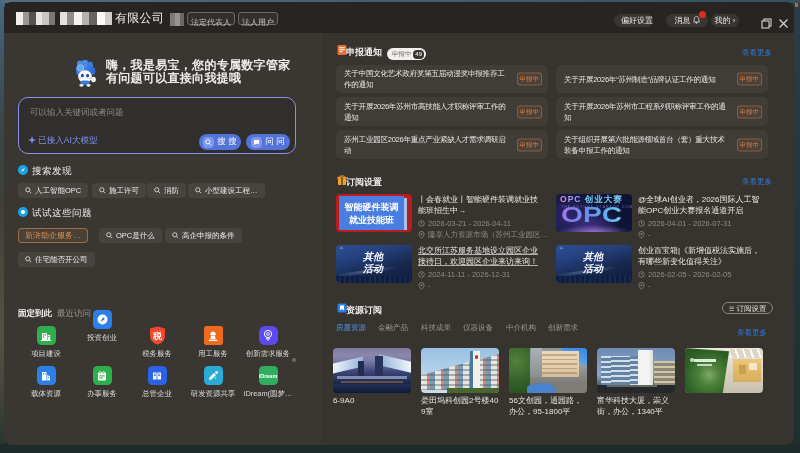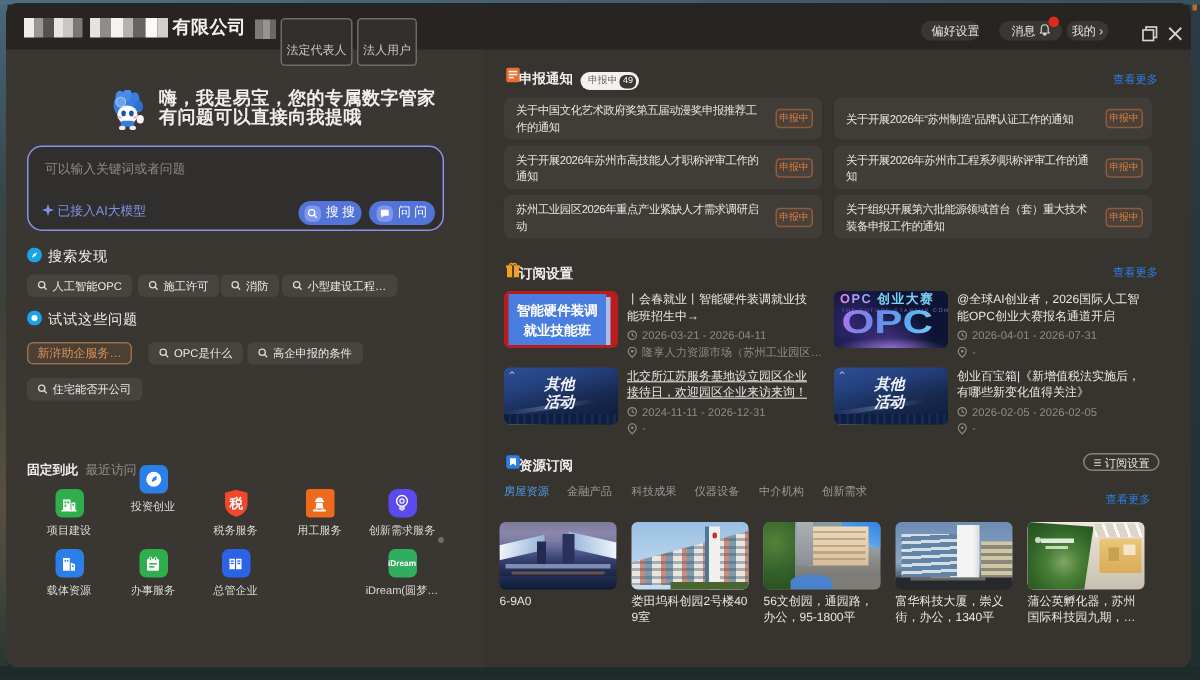--- a/index.html
+++ b/index.html
@@ -7,22 +7,22 @@
 body{font-family:"Liberation Sans",sans-serif;background:#1f2d2c;position:relative}
 .deskTop{position:absolute;left:0;top:0;width:800px;height:3px;background:linear-gradient(90deg,#4e6d80 0%,#47657a 40%,#3c5a6c 75%,#35505f 100%)}
 .deskL{position:absolute;left:0;top:0;width:5px;height:453px;background:linear-gradient(180deg,#49687c 0%,#41586a 12%,#3a4649 28%,#3d4038 45%,#4d4a3c 62%,#585042 74%,#44463c 86%,#24342f 100%)}
 .deskR{position:absolute;right:0;top:0;width:7px;height:453px;background:linear-gradient(180deg,#2c3c46 0%,#293840 30%,#253338 60%,#1f2e2e 100%)}
 .deskB{position:absolute;left:0;bottom:0;width:800px;height:9px;background:#1d2b2a}
 .spark{position:absolute;right:2px;top:3px;width:3px;height:4px;background:#c06828}
 .win{position:absolute;left:4px;top:2px;width:790px;height:443px;background:#37332f;border-radius:8px;overflow:hidden}
 .tbar{position:absolute;left:0;top:0;width:100%;height:31px;background:#282421}
 .mos{position:absolute;top:10px;height:13px;display:flex}
 .mos i{display:block;height:13px}
-.coname{position:absolute;left:111px;top:8px;color:#f2f0ee;font-size:12px;font-weight:bold;letter-spacing:.3px}
-.tag{position:absolute;top:10px;height:13px;line-height:12px;border:1px solid #6e6b67;border-radius:3px;color:#c9c6c2;font-size:8px;padding:15px 3px;background:#322f2c}
+.coname{position:absolute;left:111px;top:8px;color:#f2f0ee;font-size:12px;font-weight:normal;letter-spacing:.3px}
+.tag{position:absolute;top:10px;height:13px;line-height:12px;border:1px solid #6e6b67;border-radius:3px;color:#c9c6c2;font-size:8px;padding:4px 3px;background:#322f2c}
 .pill{position:absolute;top:12px;height:13px;line-height:13px;border-radius:8px;background:#3a3733;color:#e4e2de;font-size:8px;padding:0 4px}
 .reddot{position:absolute;left:695px;top:9px;width:7px;height:7px;border-radius:50%;background:#e02a20}
 .wctl{position:absolute;top:13px;color:#d6d4d0}
 
 .greet{position:absolute;left:102px;top:57px;color:#f0eeec;font-size:12px;font-weight:bold;line-height:12.5px;letter-spacing:.3px}
 .inbox{position:absolute;left:14px;top:95px;width:278px;height:57px;border:1px solid #8b90e8;border-radius:10px;background:#312f2d}
 .phold{position:absolute;left:11px;top:9px;color:#8d8b87;font-size:8.5px}
 .ailine{position:absolute;left:9px;top:37px;color:#7f90e8;font-size:8.5px}
 .sbtn{position:absolute;top:36px;height:16px;border-radius:8px;background:#5273d8;color:#fff;font-size:8.5px;display:flex;align-items:center;justify-content:center;gap:3px}
 .sbtn .ic{width:11px;height:11px;border-radius:4px;background:#7e96ec;display:flex;align-items:center;justify-content:center}
@@ -268,20 +268,30 @@
           <rect x="2" y="2.5" width="3.6" height="7" fill="#fff"></rect>
           <rect x="6.4" y="2.5" width="3.6" height="7" fill="#fff"></rect>
           <rect x="2.8" y="3.6" width="2" height="0.9" fill="#2b62e8"></rect>
           <rect x="2.8" y="5.2" width="2" height="0.9" fill="#2b62e8"></rect>
           <rect x="7.2" y="3.6" width="2" height="0.9" fill="#2b62e8"></rect>
           <rect x="7.2" y="5.2" width="2" height="0.9" fill="#2b62e8"></rect>
         </svg>
       </div>
       <div class="lb">总管企业</div>
     </div>
+  <div class="app" style="left:181px;top:364px">
+      <div class="bx" style="background:#2aabd3">
+        <svg width="12" height="12" viewBox="0 0 12 12">
+          <path d="M2.5 7.5 L7 3 L9 5 L4.5 9.5 L2 10 Z" fill="#fff"></path>
+          <path d="M7.8 2.2 L9.8 4.2 L10.6 3.4 A1.4 1.4 0 0 0 8.6 1.4 Z" fill="#fff"></path>
+          <path d="M8.6 7.2 L9.4 8 L8.6 8.8 L7.8 8 Z" fill="#fff"></path>
+        </svg>
+      </div>
+      <div class="lb">研发资源共享</div>
+    </div>
   <div class="app" style="left:236px;top:364px">
       <div class="bx" style="background:#2fae5d">
         <span style="color:#fff;font-size:5.5px;font-weight:bold">iDream</span>
       </div>
       <div class="lb">iDream(圆梦…</div>
     </div>
   <div style="position:absolute;left:288px;top:356px;width:4px;height:4px;border-radius:50%;background:#6e6b68"></div>
 
   <svg class="hic" style="left:333px;top:43px" viewBox="0 0 10 10">
       <rect x="0.5" y="0" width="9" height="10" rx="1.5" fill="#e8702e"></rect>
@@ -474,15 +484,14 @@
     <div class="ph" style="background:linear-gradient(180deg,#efe9de 0%,#e4dcce 28%,#d9d1c2 55%,#cfc7b8 80%,#c6beb0 100%)">
       <div style="position:absolute;right:1px;top:1px;width:32px;height:9px;background:repeating-linear-gradient(70deg,#fbf9f4 0 2px,#ddd6c8 2px 7px)"></div>
       <div style="position:absolute;right:2px;top:11px;width:28px;height:23px;background:linear-gradient(180deg,#e9c87e 0%,#e2b968 45%,#d8ae5c 100%)"></div>
       <div style="position:absolute;right:6px;top:15px;width:8px;height:7px;background:#f4e6c8"></div>
       <div style="position:absolute;right:17px;top:17px;width:7px;height:9px;background:#caa050"></div>
       <div style="position:absolute;left:0;top:0;width:44px;height:45px;clip-path:polygon(0 0,100% 7%,86% 100%,0 100%);background:radial-gradient(circle at 55% 60%,#7fa668 0%,#4b8038 30%,#2f6226 65%,#234f1c 100%)"></div>
       <div style="position:absolute;left:9px;top:11px;width:22px;height:2.5px;background:rgba(240,248,238,.9)"></div>
       <div style="position:absolute;left:12px;top:16px;width:15px;height:2px;background:rgba(240,248,238,.75)"></div>
       <div style="position:absolute;left:5px;top:10px;width:4px;height:4px;border-radius:50%;background:rgba(240,248,238,.8)"></div>
     </div>
-    <div class="cp">蒲公英孵化器，苏州<br>国际科技园九期，…</div>
   </div>
 </div>
 
 </body></html>

